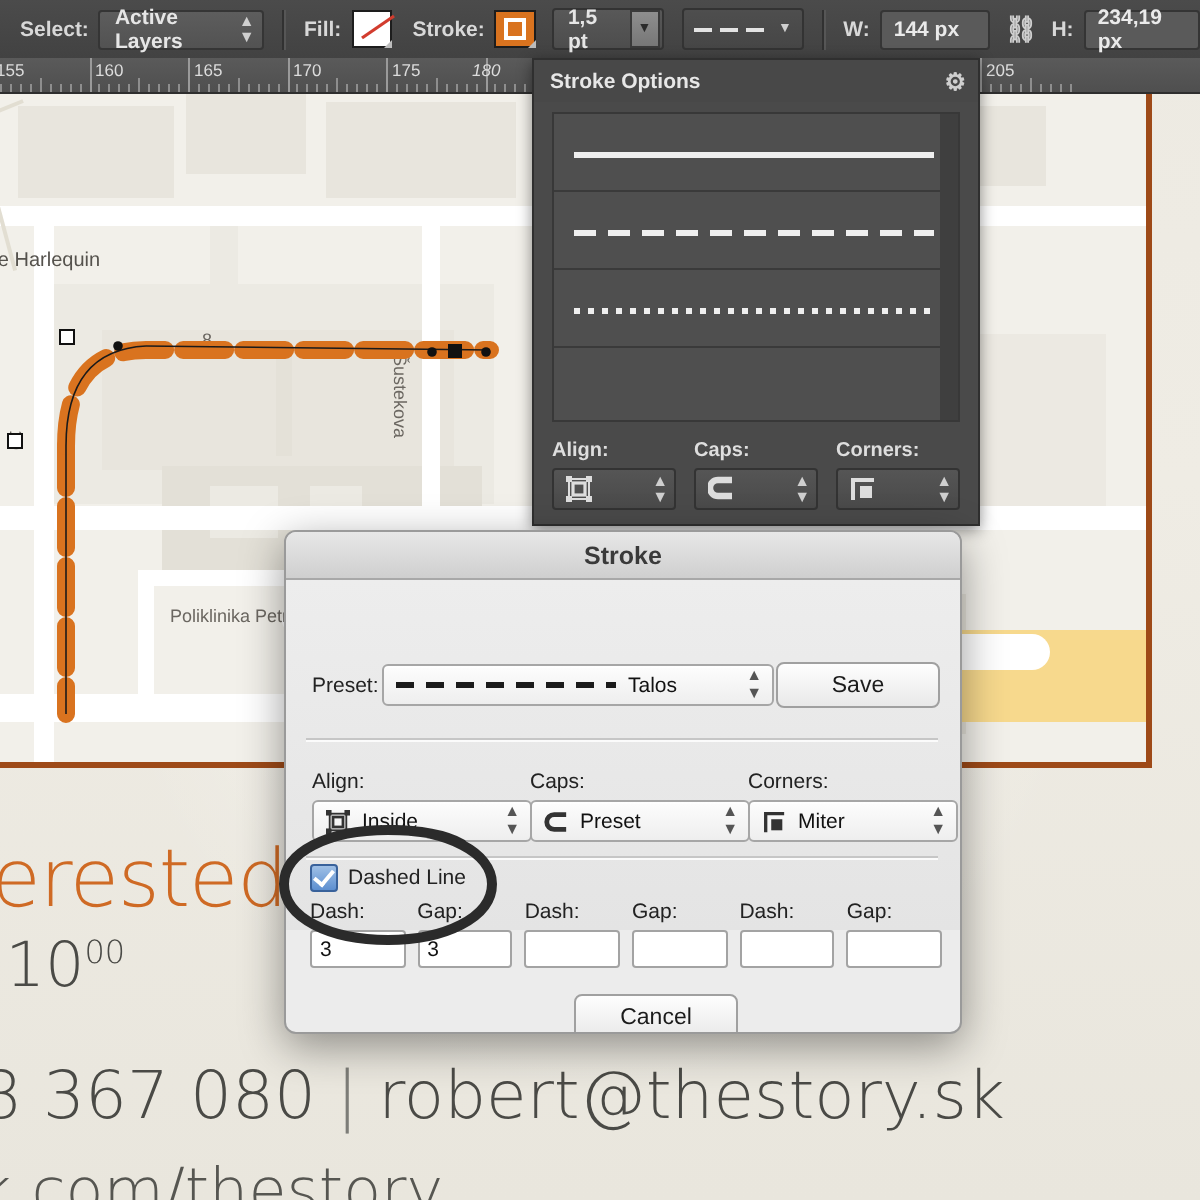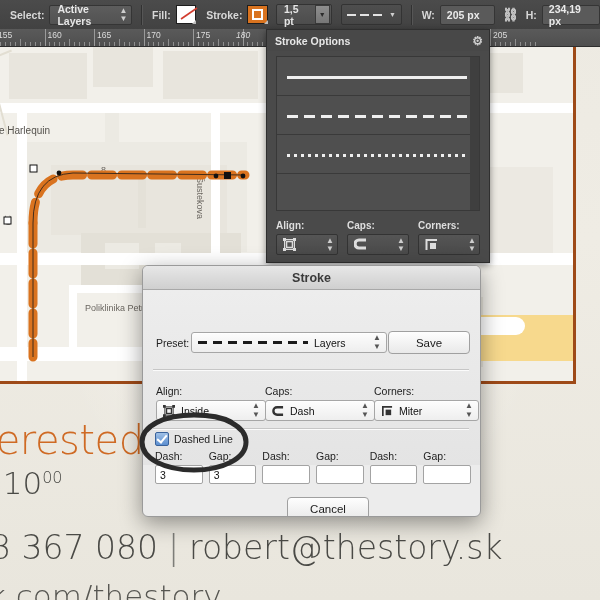--- a/index.html
+++ b/index.html
@@ -252,21 +252,21 @@
     <span class="seg"></span>
     <span class="seg"></span>
     <span class="seg"></span>
     <span class="car">▼</span>
   </div>
 
   <div class="tb-sep"></div>
 
   <span class="lbl" style="margin-left:0;">W:</span>
   <div class="ps-field" style="width:58px;">
-    <span>205 px</span>
+    <span>144 px</span>
   </div>
 
   <span class="link-icon">⛓</span>
 
   <span class="lbl" style="margin-left:0;">H:</span>
   <div class="ps-field" style="width:62px;">
     <span>234,19 px</span>
   </div>
 </div>
 
@@ -457,21 +457,21 @@
 <div id="stroke-dialog">
   <div class="titlebar">
     <span>Stroke</span>
   </div>
   <div class="body">
 
     <div class="lbl-sm" style="position:absolute;left:13px;top:47px;">Preset:</div>
     <div class="aq-pop" style="position:absolute;left:48px;top:42px;width:186px;">
       <span style="display:inline-block;width:110px;height:3px;margin-right:6px;
                    background:repeating-linear-gradient(90deg,#1b1b1b 0 9px,transparent 9px 15px);"></span>
-      <span>Layers</span>
+      <span>Talos</span>
       <span class="spin">▲<br>▼</span>
     </div>
     <div class="aq-btn" style="position:absolute;left:245px;top:41px;width:80px;">Save</div>
 
     <div class="divider" style="left:10px;top:79px;width:316px;"></div>
 
     <div class="lbl-sm" style="position:absolute;left:13px;top:95px;">Align:</div>
     <div class="aq-pop" style="position:absolute;left:13px;top:110px;width:100px;">
       <svg width="12" height="12" viewBox="0 0 13 13" style="margin-right:6px;">
         <rect x="2" y="2" width="9" height="9" fill="none" stroke="#333" stroke-width="1"></rect>
@@ -483,21 +483,21 @@
       </svg>
       <span>Inside</span>
       <span class="spin">▲<br>▼</span>
     </div>
 
     <div class="lbl-sm" style="position:absolute;left:122px;top:95px;">Caps:</div>
     <div class="aq-pop" style="position:absolute;left:122px;top:110px;width:100px;">
       <svg width="12" height="12" viewBox="0 0 13 13" style="margin-right:6px;">
         <path d="M12 2.5 H5.5 A4 4 0 0 0 5.5 10.5 H12" fill="none" stroke="#333" stroke-width="2.6"></path>
       </svg>
-      <span>Dash</span>
+      <span>Preset</span>
       <span class="spin">▲<br>▼</span>
     </div>
 
     <div class="lbl-sm" style="position:absolute;left:231px;top:95px;">Corners:</div>
     <div class="aq-pop" style="position:absolute;left:231px;top:110px;width:95px;">
       <svg width="12" height="12" viewBox="0 0 13 13" style="margin-right:6px;">
         <path d="M2 12 V2 H12" fill="none" stroke="#333" stroke-width="1.8"></path>
         <rect x="5" y="5" width="6" height="6" fill="#333"></rect>
       </svg>
       <span>Miter</span>

